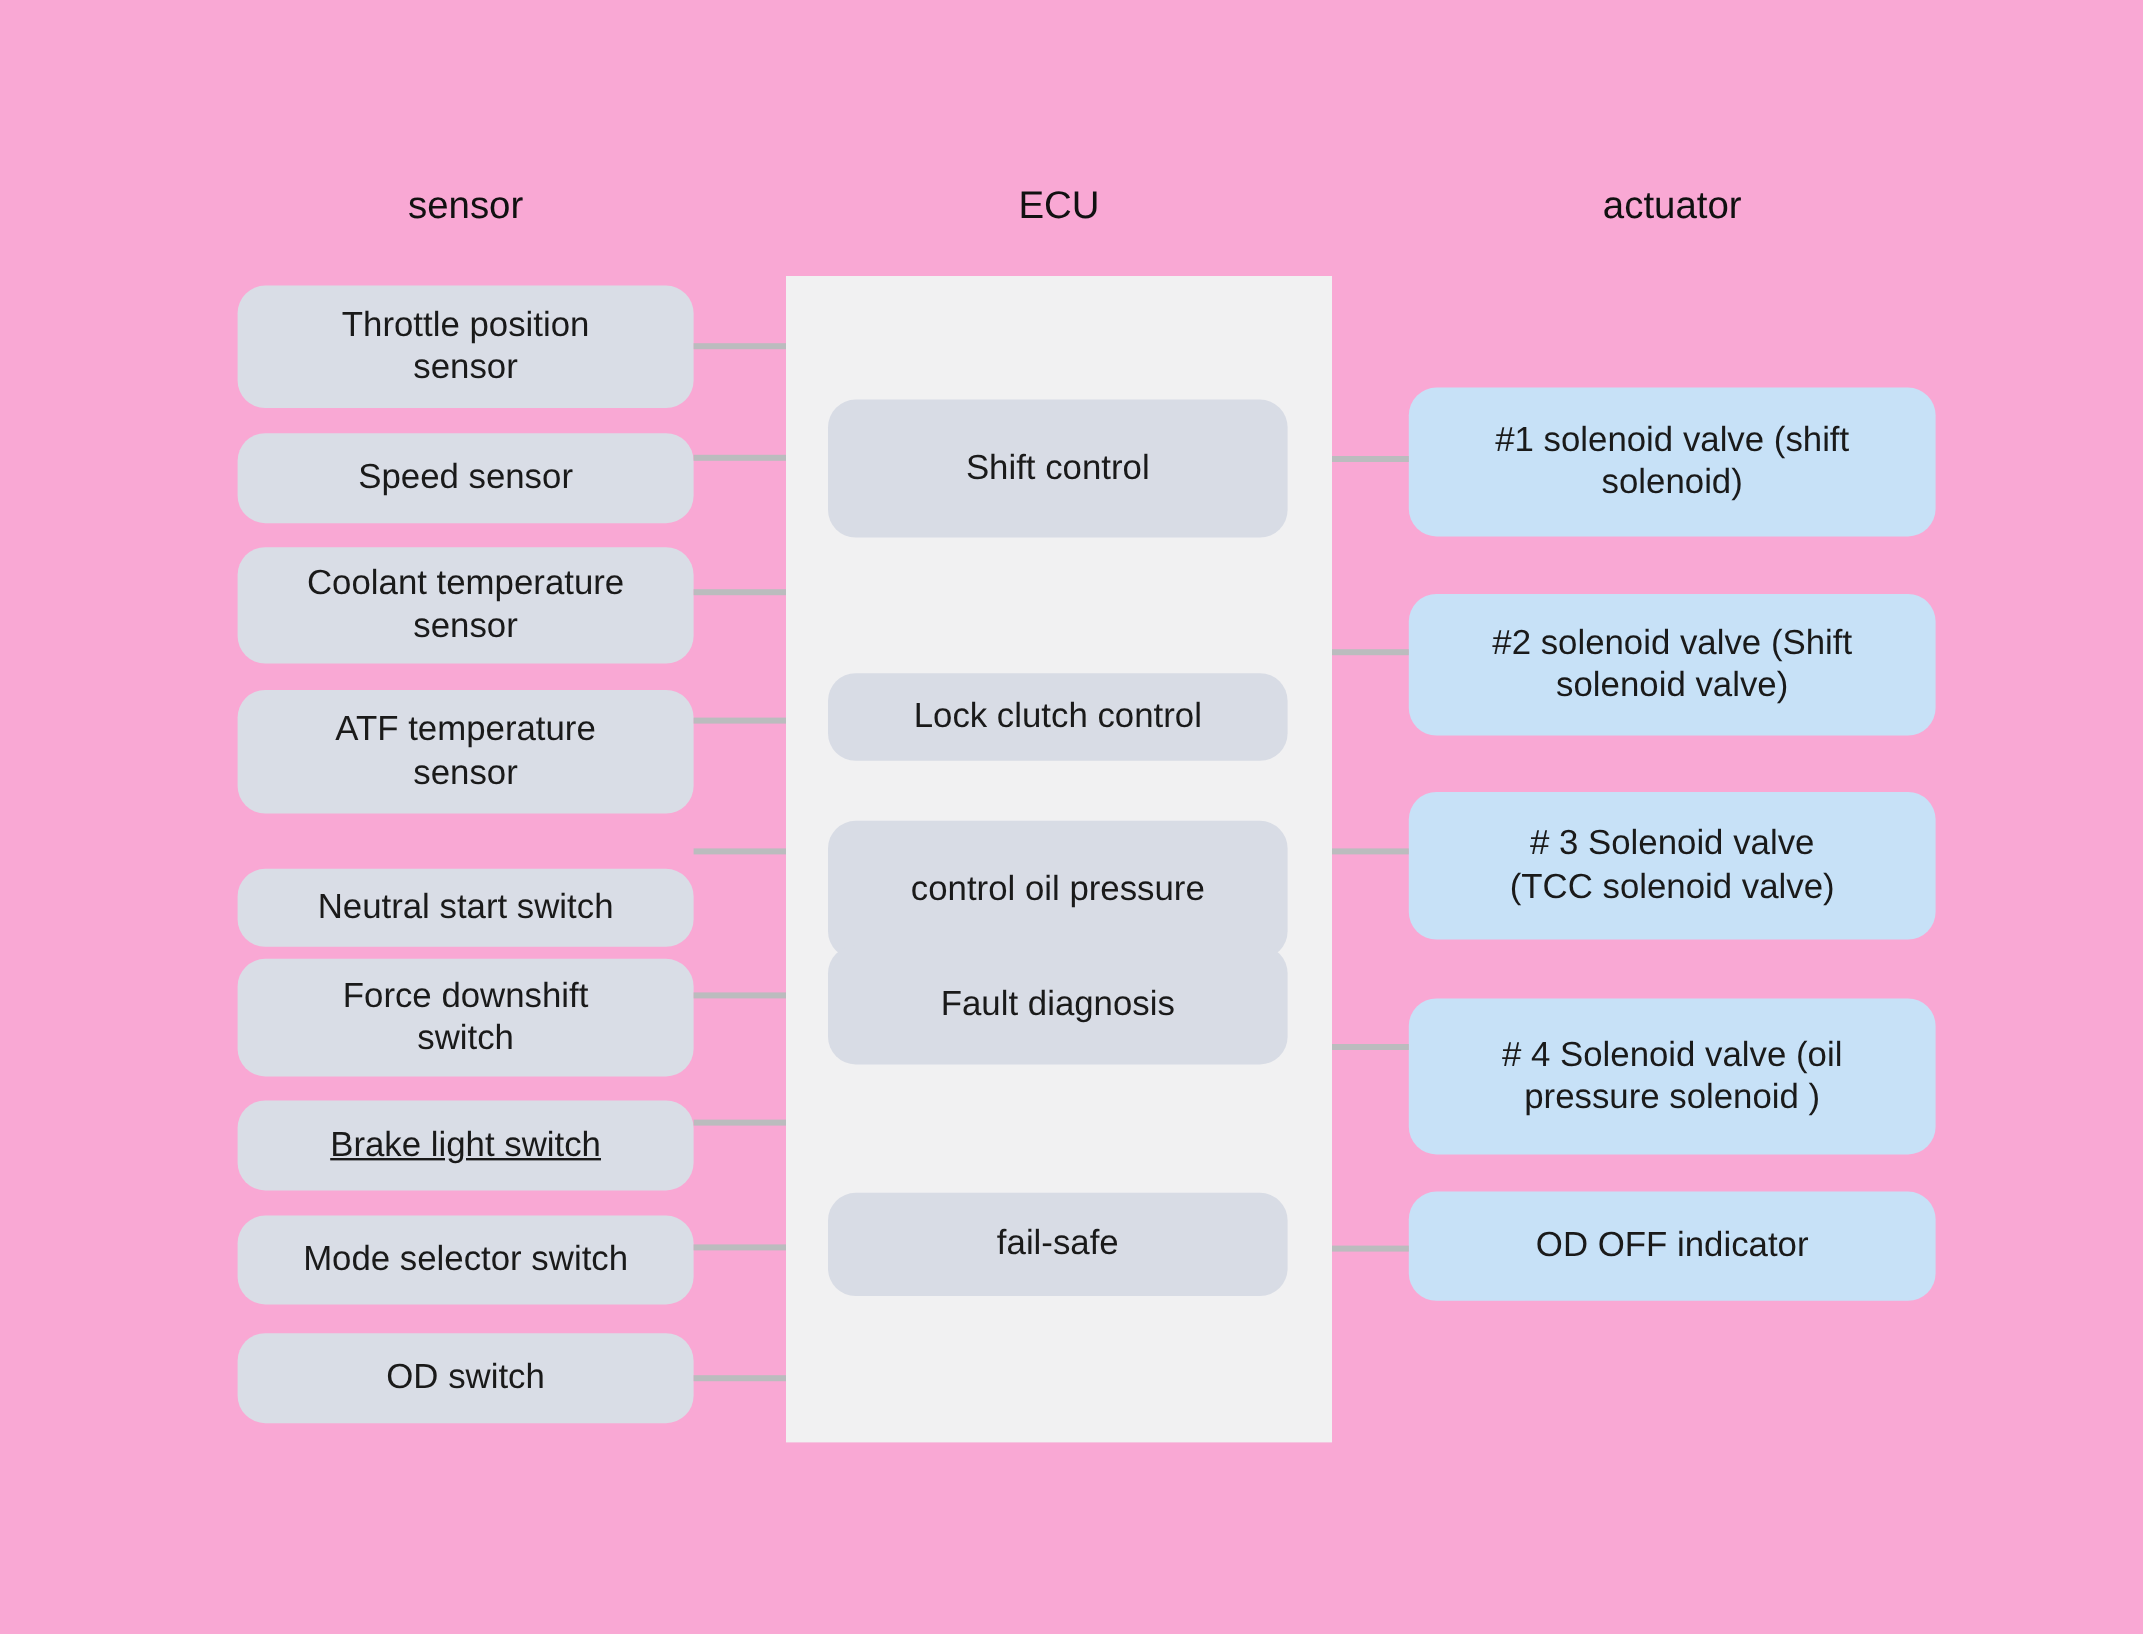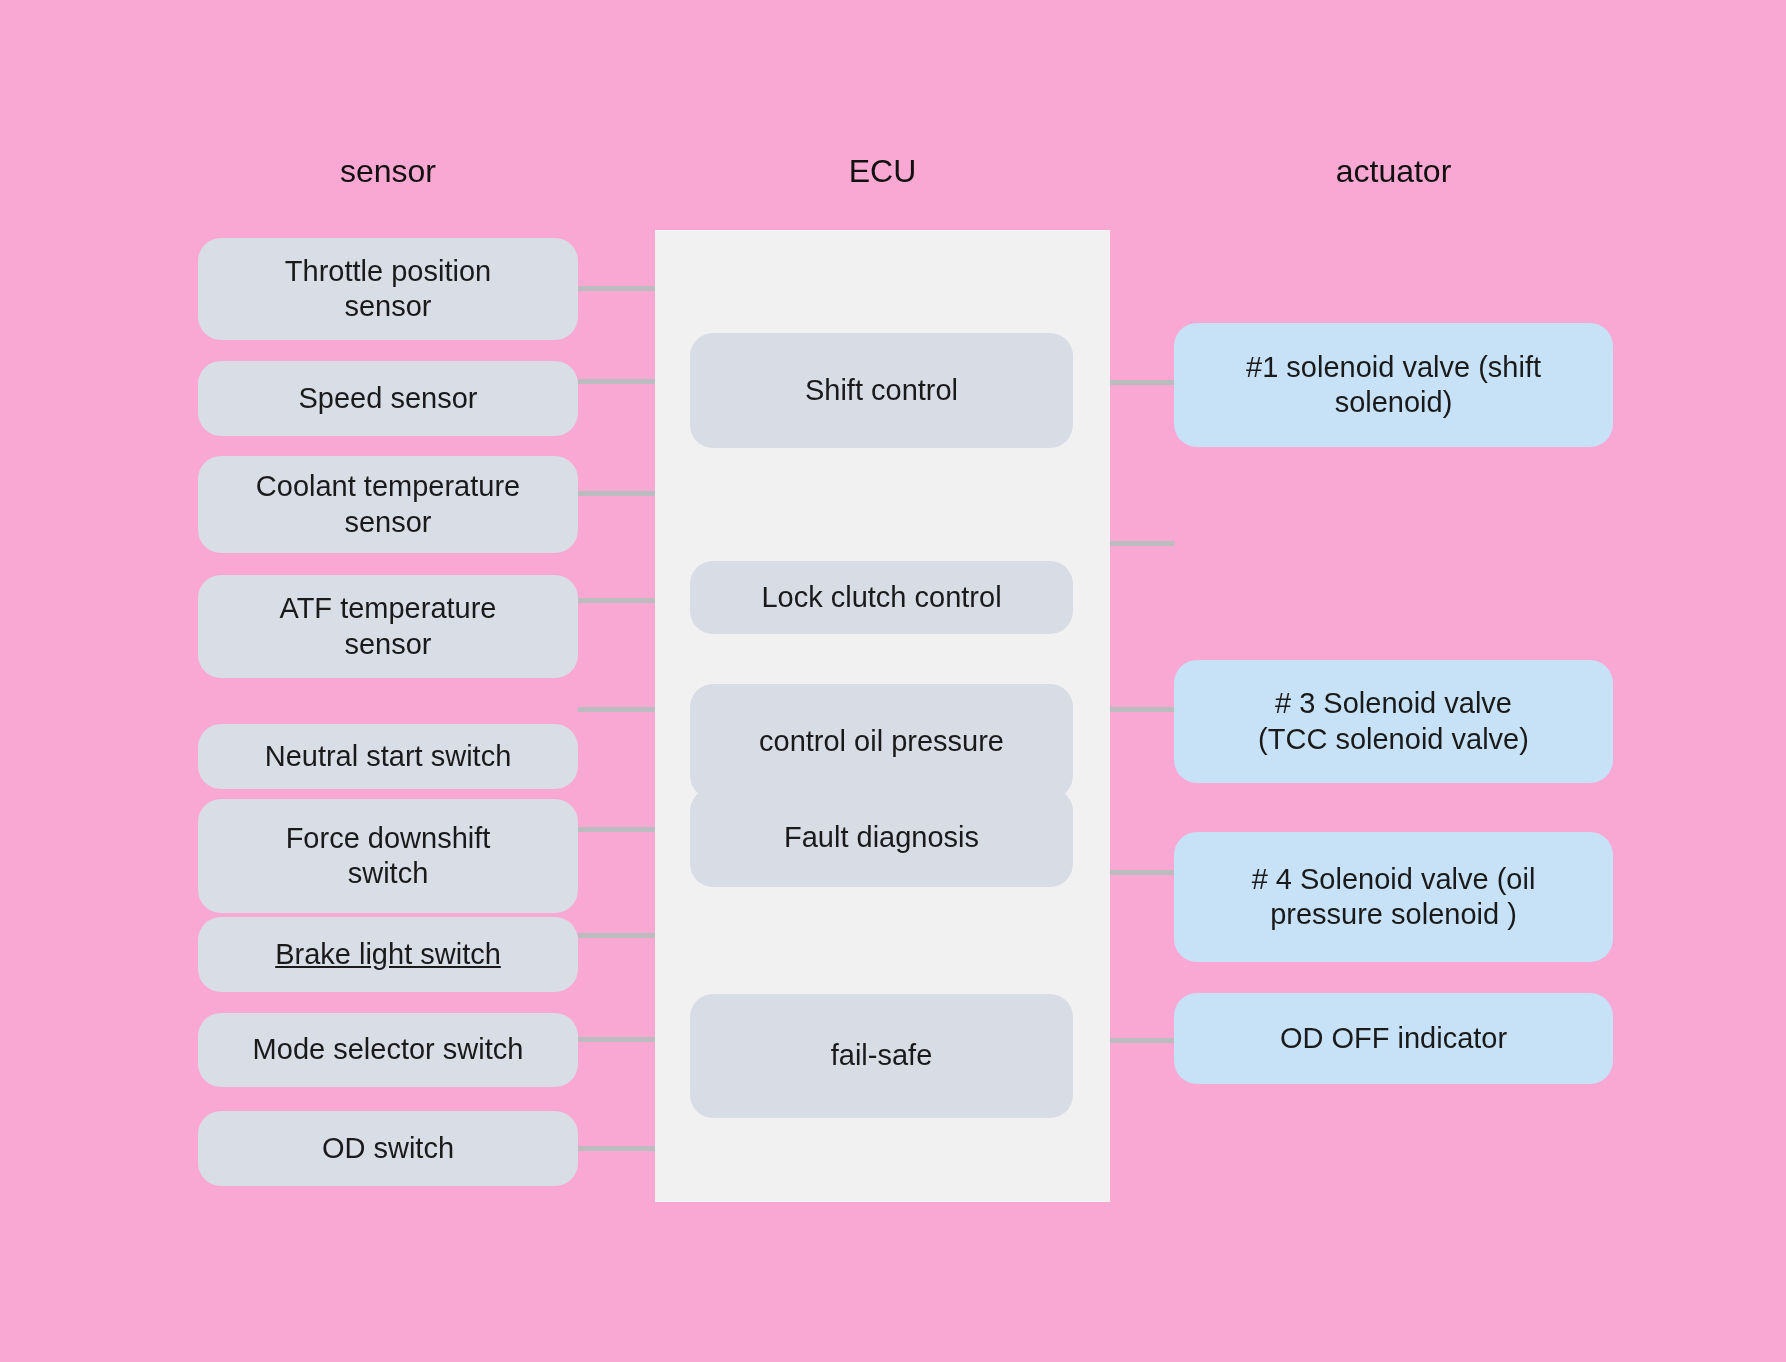--- a/index.html
+++ b/index.html
@@ -51,34 +51,36 @@
   <div class="panel"></div>
 
   <div class="box sensor-box" style="top:238px;height:102px;">Throttle position
 sensor</div>
   <div class="box sensor-box" style="top:361px;height:75px;">Speed sensor</div>
   <div class="box sensor-box" style="top:456px;height:97px;">Coolant temperature
 sensor</div>
   <div class="box sensor-box" style="top:575px;height:103px;">ATF temperature
 sensor</div>
   <div class="box sensor-box" style="top:724px;height:65px;">Neutral start switch</div>
-  <div class="box sensor-box" style="top:799px;height:114px;">Force downshift
+  <div class="box sensor-box" style="top:799px;height:98px;">Force downshift
 switch</div>
   <div class="box sensor-box" style="top:917px;height:75px;text-decoration:underline;">Brake light switch</div>
   <div class="box sensor-box" style="top:1013px;height:74px;">Mode selector switch</div>
   <div class="box sensor-box" style="top:1111px;height:75px;">OD switch</div>
 
   <div class="box ecu-box" style="top:333px;height:115px;">Shift control</div>
   <div class="box ecu-box" style="top:561px;height:73px;">Lock clutch control</div>
   <div class="box ecu-box" style="top:653px;height:115px;margin-top:31px;">control oil pressure</div>
   <div class="box ecu-box" style="top:788px;height:99px;">Fault diagnosis</div>
-  <div class="box ecu-box" style="top:994px;height:124px;">fail-safe</div>
+  <div class="box ecu-box" style="top:994px;height:86px;">fail-safe</div>
 
   <div class="box act-box" style="top:323px;height:124px;">#1 solenoid valve (shift
 solenoid)</div>
+  <div class="box act-box" style="top:495px;height:118px;">#2 solenoid valve (Shift
+solenoid valve)</div>
   <div class="box act-box" style="top:660px;height:123px;"># 3 Solenoid valve
 (TCC solenoid valve)</div>
   <div class="box act-box" style="top:832px;height:130px;"># 4 Solenoid valve (oil
 pressure solenoid )</div>
   <div class="box act-box" style="top:993px;height:91px;">OD OFF indicator</div>
 
   <div class="line line-l" style="top:286px;"></div>
   <div class="line line-l" style="top:379px;"></div>
   <div class="line line-l" style="top:491px;"></div>
   <div class="line line-l" style="top:598px;"></div>

